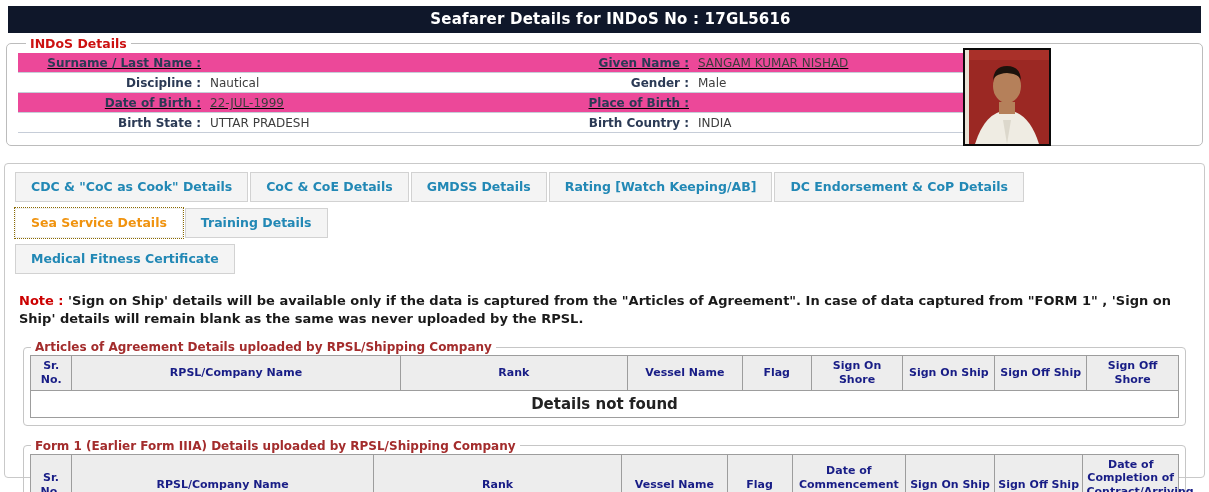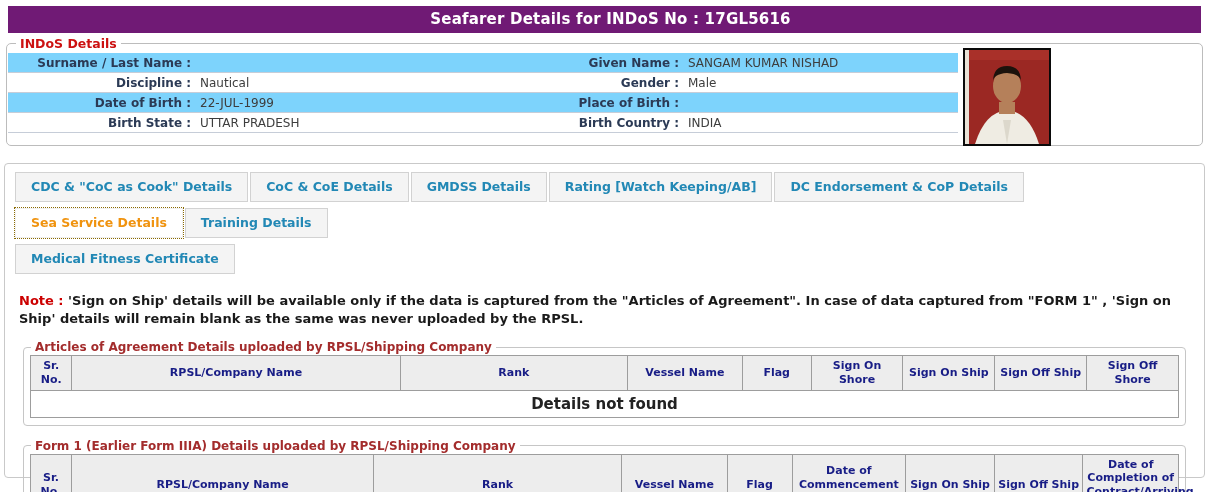--- a/index.html
+++ b/index.html
@@ -6,43 +6,43 @@
   html, body { background: #ffffff; }
   body {
     font-family: "DejaVu Sans", "Liberation Sans", sans-serif;
     width: 1209px; height: 492px; overflow: hidden; position: relative;
   }
   .page { width: 1209px; height: 492px; position: relative; background: #fff; }
 
   
   .titlebar {
     margin: 6px 8px 0 8px;
-    background: #701a75;
+    background: #0f172a;
     color: #ffffff;
     font-size: 15px;
     font-weight: bold;
     text-align: center;
     padding: 4px 0 5px 12px;
     letter-spacing: 0.2px;
   }
 
   
   fieldset.indos {
     margin: 3px 6px 0 6px;
     border: 1px solid #bcbcbc;
     border-radius: 5px;
-    padding: 2px 6px 12px 1px;
+    padding: 2px 6px 12px 11px;
     min-height: 100px;
   }
   fieldset.indos legend {
     color: #cc1111; font-weight: bold; font-size: 12.5px; padding: 0 4px; margin-left: 8px;
   }
   .detail-rows { width: 950px; }
   .detail-row { display: flex; height: 20px; line-height: 20px; font-size: 12px; border-bottom: 1px solid #c6cdd8; }
-  .detail-row.stripe { background: #7dd3fc; }
+  .detail-row.stripe { background: #ec4899; text-decoration: underline; }
   .detail-row .lab1 { width: 190px; text-align: right; padding-right: 7px; font-weight: bold; color: #2b3a55; white-space: nowrap; }
   .detail-row .val1 { width: 376px; color: #3d3d3d; padding-left: 2px; white-space: nowrap; }
   .detail-row .lab2 { width: 112px; text-align: right; padding-right: 7px; font-weight: bold; color: #2b3a55; white-space: nowrap; }
   .detail-row .val2 { flex: 1; color: #3d3d3d; padding-left: 2px; white-space: nowrap; }
 
   
   .photo {
     position: absolute; left: 963px; top: 42px;
     width: 88px; height: 98px;
     border: 2px solid #0a0a0a;

